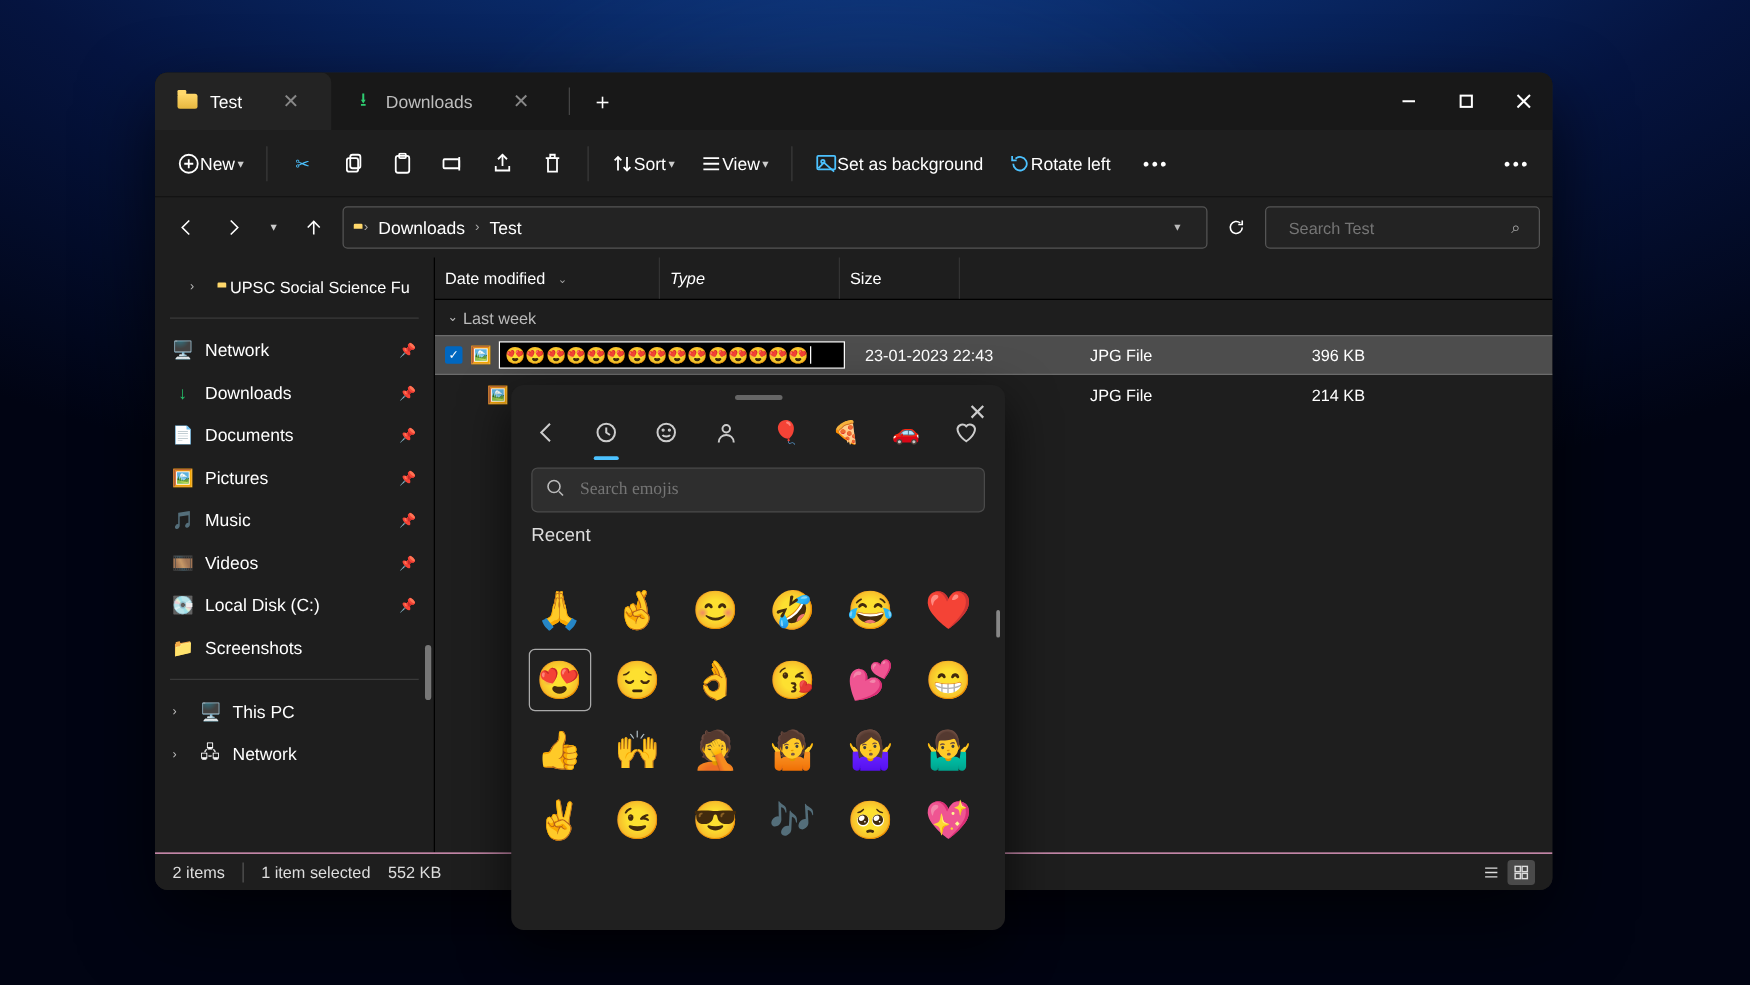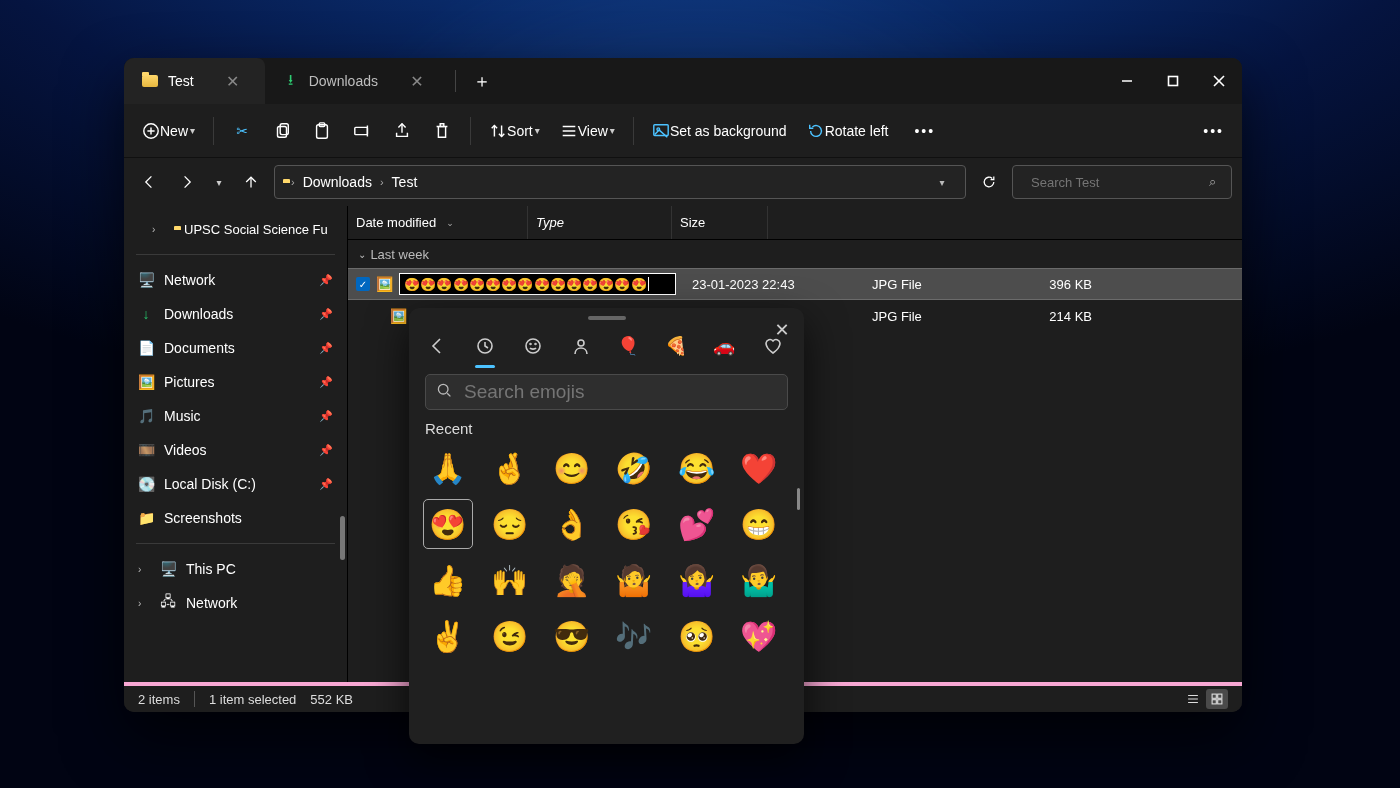--- a/index.html
+++ b/index.html
@@ -82,39 +82,39 @@
   .row{display:flex;align-items:center;height:32px;font-size:13px;}
   .row.selected{background:#4d4d4d;border-top:1px solid #6b6b6b;border-bottom:1px solid #6b6b6b;}
   .rc{padding:0 8px;display:flex;align-items:center;gap:6px;}
   .rc.name{width:336px;}
   .rc.date{width:180px;}
   .rc.type{width:144px;}
   .rc.size{width:96px;justify-content:flex-end;padding-right:12px;}
   .rename-box{flex:1;height:22px;background:#000;border:1px solid #fff;padding:0 4px;display:flex;align-items:center;font-size:13px;letter-spacing:0;}
   .checkbox-sm{width:14px;height:14px;background:#0067c0;border-radius:2px;display:flex;align-items:center;justify-content:center;font-size:10px;color:#fff;}
   
-  .statusbar{position:absolute;bottom:0;left:0;right:0;height:30px;background:#1e1e1e;border-top:4px solid #f9a8d4;display:flex;align-items:center;padding:0 14px;font-size:13px;color:#ddd;gap:10px;}
+  .statusbar{position:absolute;bottom:0;left:0;right:0;height:30px;background:#1e1e1e;border-top:1px solid #f9a8d4;display:flex;align-items:center;padding:0 14px;font-size:13px;color:#ddd;gap:10px;}
   .status-sep{width:1px;height:16px;background:#555;margin:0 4px;}
   .view-toggle{margin-left:auto;display:flex;gap:2px;}
   .view-toggle div{width:22px;height:20px;display:flex;align-items:center;justify-content:center;border-radius:3px;}
   .view-toggle .active{background:#4a4a4a;}
   
   .emoji-panel{
     position:absolute;left:409px;top:308px;width:395px;height:436px;
     background:#202020;border-radius:10px;box-shadow:0 15px 40px rgba(0,0,0,.7);
     display:flex;flex-direction:column;overflow:hidden;color:#fff;
   }
   .ep-grip{width:38px;height:4px;background:#666;border-radius:3px;margin:8px auto 4px;}
   .ep-close{position:absolute;right:10px;top:10px;width:24px;height:24px;display:flex;align-items:center;justify-content:center;color:#ccc;font-size:18px;}
   .ep-tabs{display:flex;align-items:center;height:44px;padding:0 14px;gap:20px;color:#ccc;font-size:18px;}
   .ep-tab{width:28px;height:28px;display:flex;align-items:center;justify-content:center;position:relative;}
   .ep-tab.active::after{content:"";position:absolute;bottom:-8px;left:4px;right:4px;height:3px;background:#4cc2ff;border-radius:2px;}
   .ep-search{margin:6px 16px 10px;height:36px;background:#2e2e2e;border:1px solid #4a4a4a;border-radius:5px;display:flex;align-items:center;padding:0 10px;gap:10px;color:#bbb;}
-  .ep-search input{background:none;border:none;outline:none;color:#ccc;flex:1;font-size:19px;}
-  .ep-section{padding:0 16px;font-size:15px;color:#ddd;margin-bottom:0;}
+  .ep-search input{background:none;border:none;outline:none;color:#ccc;flex:1;font-size:14px;font-family:Liberation Serif, serif;}
+  .ep-section{padding:0 16px;font-size:15px;color:#ddd;margin-bottom:20px;}
   .ep-scroll{position:absolute;right:4px;top:180px;width:3px;height:22px;background:#888;border-radius:2px;}
   .ep-grid{padding:6px 14px;display:grid;grid-template-columns:repeat(6,1fr);gap:6px;overflow:hidden;}
   .em{width:50px;height:50px;display:flex;align-items:center;justify-content:center;font-size:30px;border-radius:5px;}
   .em.sel{border:1px solid #aaa;}
   
   .folder-ico{width:16px;height:12px;background:linear-gradient(#ffd86b,#e6b73f);border-radius:2px;position:relative;}
   .folder-ico::before{content:"";position:absolute;top:-3px;left:0;width:7px;height:4px;background:#ffd86b;border-radius:1px 1px 0 0;}
   .dl-ico{color:#2ecc71;font-size:15px;}
   svg{stroke:currentColor;fill:none;stroke-width:1.6;}
 </style>

